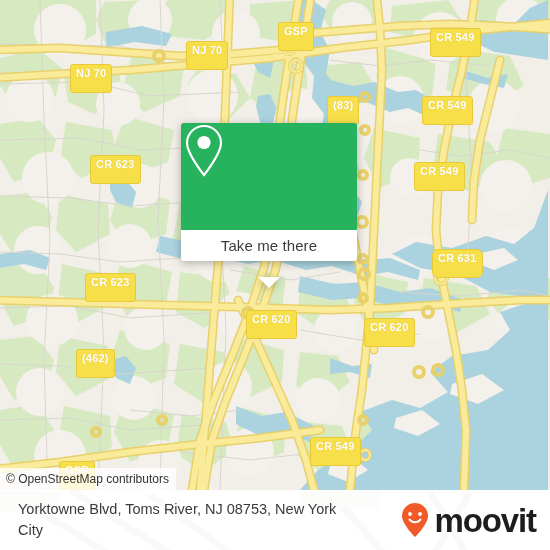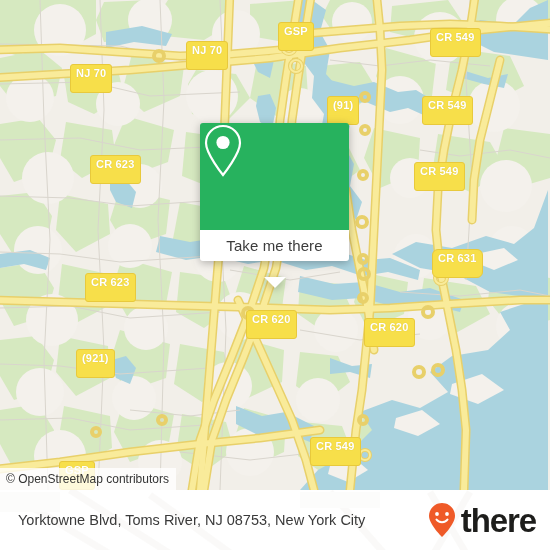--- a/index.html
+++ b/index.html
@@ -26,21 +26,21 @@
     line-height:13px;
     padding:2px 5px 12px 5px;
     white-space:nowrap;
     letter-spacing:.2px;
     text-shadow:0 0 1px rgba(150,130,20,.35);
     box-sizing:border-box;
   }
 
   
   .card{
-    position:absolute;left:200px;top:123px;width:149px;
+    position:absolute;left:181px;top:123px;width:176px;
     filter:drop-shadow(0 2px 4px rgba(0,0,0,.28));
   }
   .card-top{
     background:#27b25e;height:107px;border-radius:3px 3px 0 0;
     display:flex;align-items:center;justify-content:center;
   }
   .card-bottom{
     background:#ffffff;height:31px;border-radius:0 0 3px 3px;
     display:flex;align-items:center;justify-content:center;
   }
@@ -341,29 +341,29 @@
           <circle cx="365" cy="455" r="5"></circle>
         </g>
       </g>
     </svg>
 
     <div>
         <div class="shield" style="left: 278px; top: 22px;">GSP</div>
         <div class="shield" style="left: 430px; top: 28px;">CR 549</div>
         <div class="shield" style="left: 186px; top: 41px;">NJ 70</div>
         <div class="shield" style="left: 70px; top: 64px;">NJ 70</div>
-        <div class="shield" style="left: 327px; top: 96px;">(91)</div>
+        <div class="shield" style="left: 327px; top: 96px;">(83)</div>
         <div class="shield" style="left: 422px; top: 96px;">CR 549</div>
         <div class="shield" style="left: 90px; top: 155px;">CR 623</div>
         <div class="shield" style="left: 414px; top: 162px;">CR 549</div>
         <div class="shield" style="left: 85px; top: 273px;">CR 623</div>
         <div class="shield" style="left: 432px; top: 249px; border-radius: 6px;">CR 631</div>
         <div class="shield" style="left: 246px; top: 310px;">CR 620</div>
         <div class="shield" style="left: 364px; top: 318px;">CR 620</div>
-        <div class="shield" style="left: 76px; top: 349px;">(921)</div>
+        <div class="shield" style="left: 76px; top: 349px;">(462)</div>
         <div class="shield" style="left: 310px; top: 437px;">CR 549</div>
         <div class="shield" style="left: 59px; top: 461px;">GSP</div>
       </div>
 
     <div class="card">
       <div class="card-top">
         <svg width="46" height="56" viewBox="0 0 46 56">
           <path d="M23 3 C13.6 3 6 10.6 6 20 C6 31 23 52 23 52 C23 52 40 31 40 20 C40 10.6 32.4 3 23 3 Z" fill="none" stroke="#ffffff" stroke-width="2.2"></path>
           <circle cx="23" cy="19.5" r="6.6" fill="#ffffff"></circle>
         </svg>
@@ -394,18 +394,18 @@
     </svg>
     <div class="footer-inner">
       <div class="addr">Yorktowne Blvd, Toms River, NJ 08753, New York City</div>
       <div class="brand">
         <svg width="30" height="36" viewBox="0 0 30 36">
           <path d="M15 1 C7.8 1 2 6.8 2 14 C2 22.4 15 35 15 35 C15 35 28 22.4 28 14 C28 6.8 22.2 1 15 1 Z" fill="#ef5a28"></path>
           <circle cx="10" cy="12" r="1.9" fill="#ffffff"></circle>
           <circle cx="20" cy="12" r="1.9" fill="#ffffff"></circle>
           <path d="M9.5 17.5 C11.5 21 18.5 21 20.5 17.5" fill="none" stroke="#ffffff" stroke-width="2" stroke-linecap="round"></path>
         </svg>
-        <span class="wordmark">there</span>
+        <span class="wordmark">moovit</span>
       </div>
     </div>
   </div>
 
 </div>
 
 </body></html>

